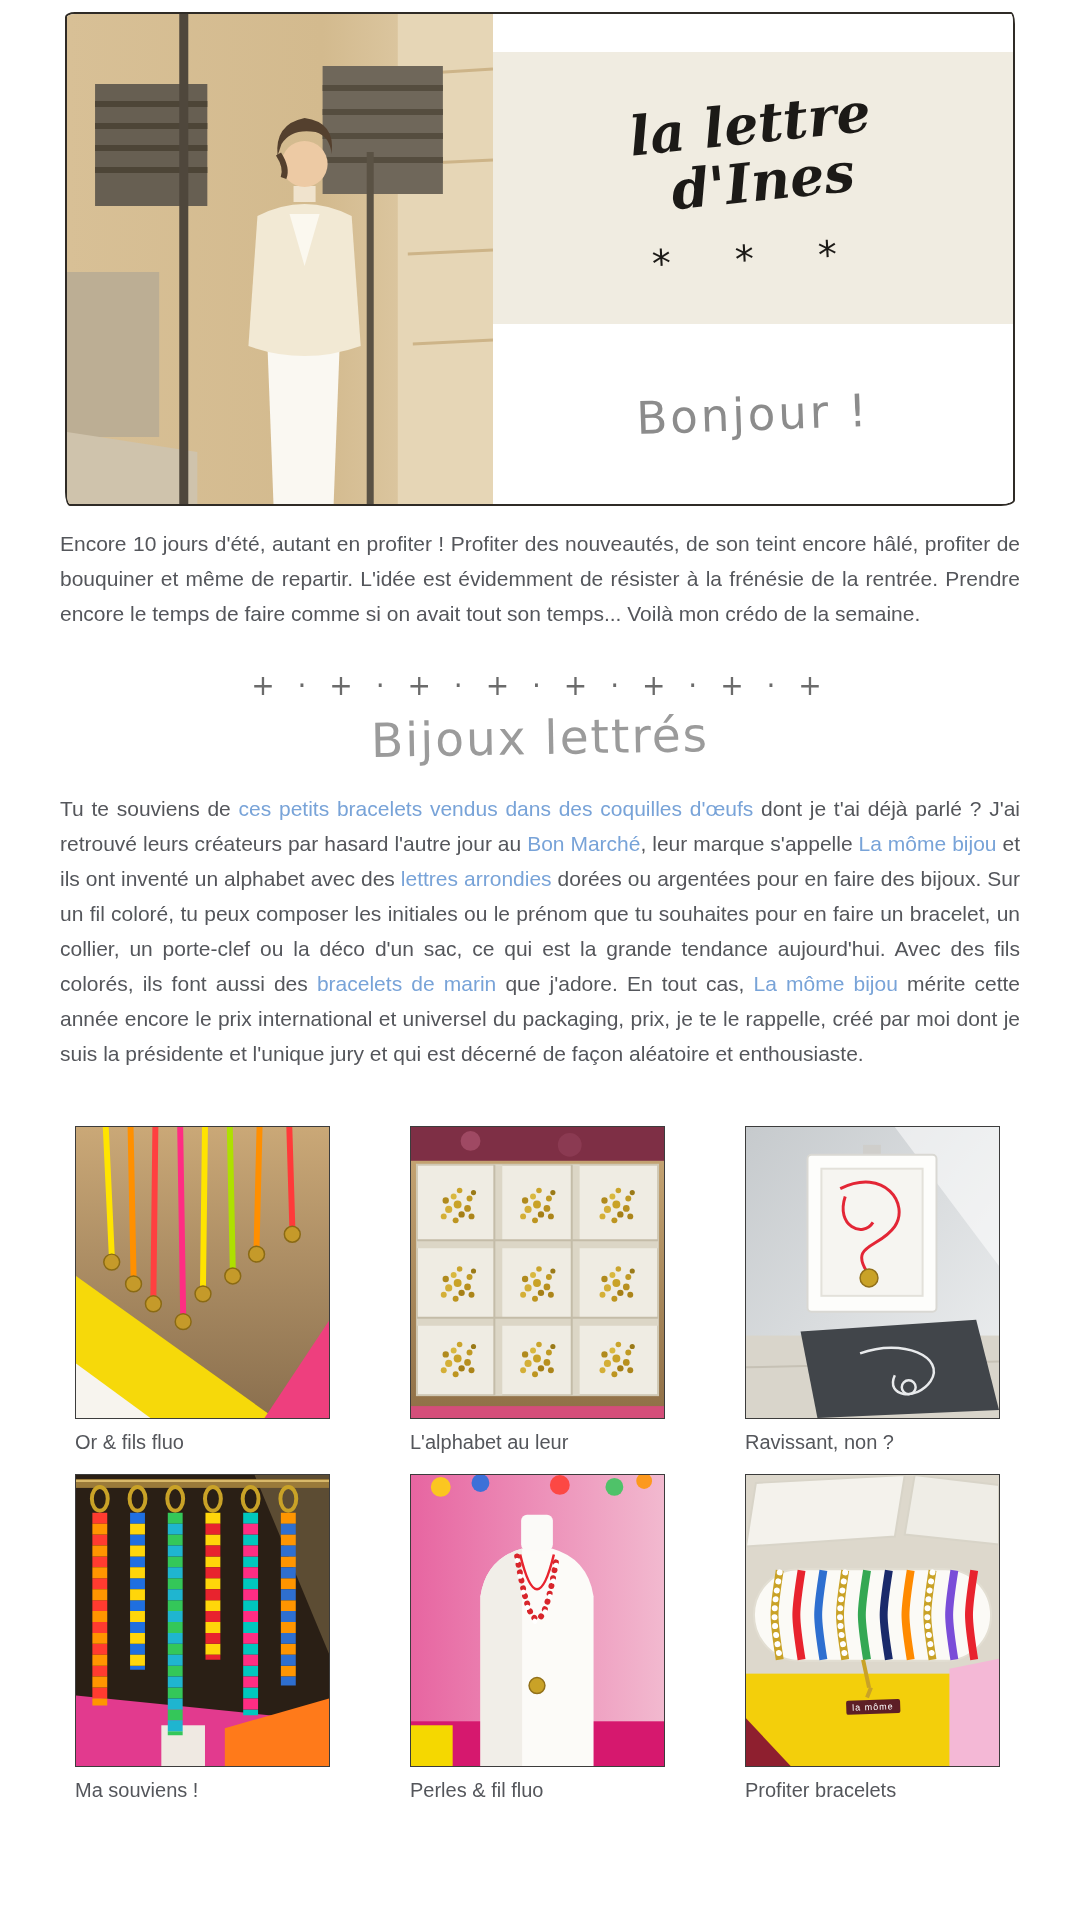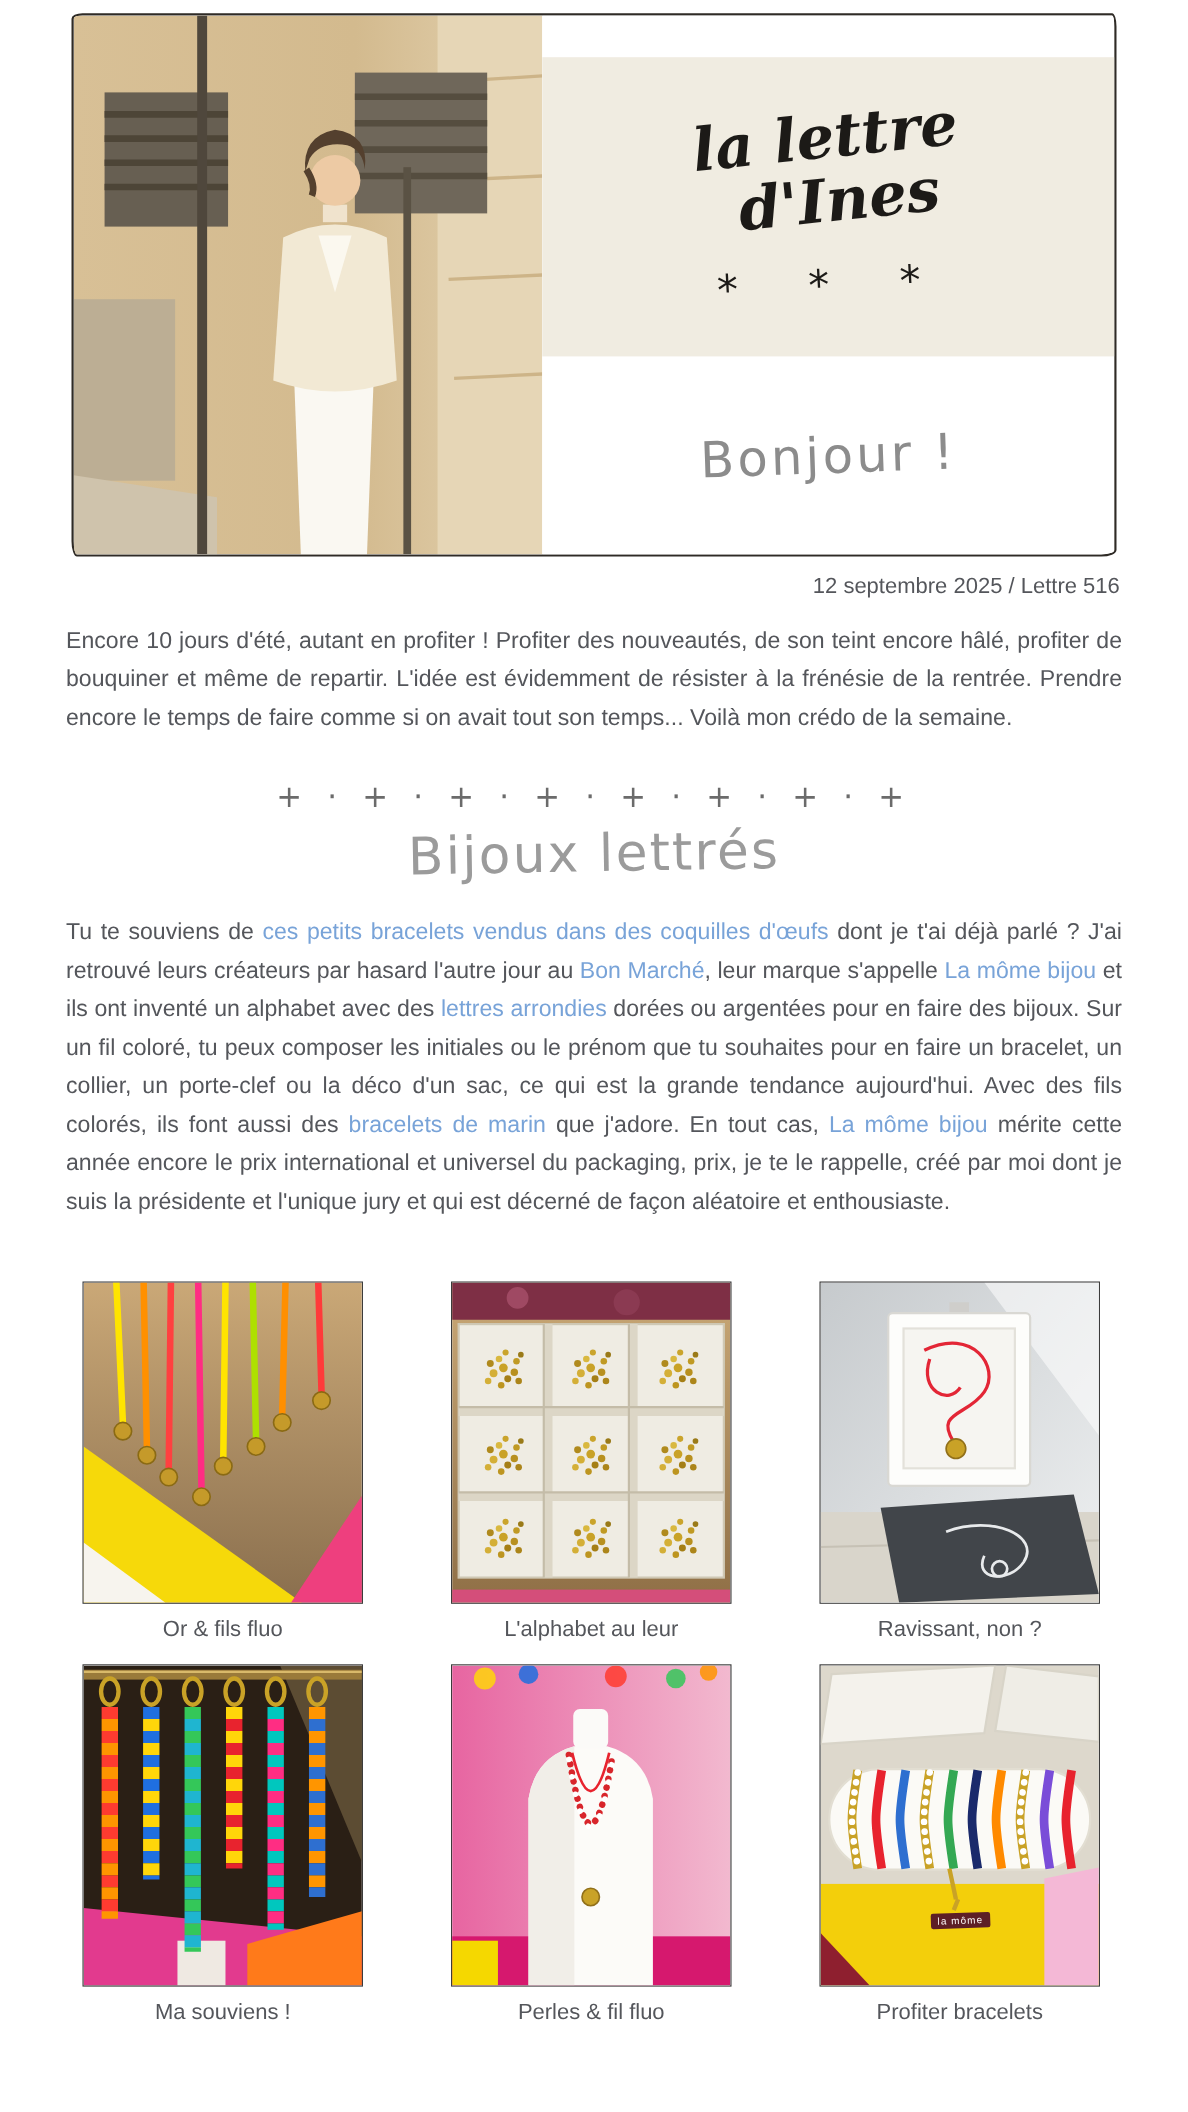--- a/index.html
+++ b/index.html
@@ -81,21 +81,21 @@
     position:relative;width:255px;height:293px;
     border:1px solid #3c3c3c;background:#eee;overflow:hidden;cursor:pointer;
   }
   .thumb svg{display:block;width:100%;height:100%;}
   .thumb .tag-label{
     position:absolute;left:50%;bottom:52px;transform:translateX(-50%) rotate(-2deg);
     background:#5d1f26;color:#fff;font-size:9px;padding:2px 6px;border-radius:2px;
     letter-spacing:1px;
   }
   figcaption{
-    margin-top:12px;text-align:center;font-size:20px;color:var(--body);
+    margin-top:12px;text-align:left;font-size:20px;color:var(--body);
   }
 </style>
 </head>
 <body>
 
 <div class="page">
 
   <div class="header-card">
     <div class="header-photo">
       <svg viewBox="0 0 425 490" preserveAspectRatio="none">
@@ -145,21 +145,20 @@
         <div class="logo-script">
           <div class="l1">la lettre</div>
           <div class="l2">d'Ines</div>
         </div>
         <div class="logo-stars">* * *</div>
       </div>
       <div class="greeting">Bonjour !</div>
     </div>
   </div>
 
-  <div class="dateline">12 septembre 2025 / Lettre 516</div>
 
   <p class="body-text">Encore 10 jours d'été, autant en profiter ! Profiter des nouveautés, de son teint encore hâlé, profiter de bouquiner et même de repartir. L'idée est évidemment de résister à la frénésie de la rentrée. Prendre encore le temps de faire comme si on avait tout son temps... Voilà mon crédo de la semaine.</p>
 
   <div class="divider">+ · + · + · + · + · + · + · +</div>
   <h2 class="section-title">Bijoux lettrés</h2>
 
   <p class="body-text section-text"><span>Tu te souviens de </span><a class="inline-link" href="#">ces petits bracelets vendus dans des coquilles d'œufs</a><span> dont je t'ai déjà parlé ? J'ai retrouvé leurs créateurs par hasard l'autre jour au </span><a class="inline-link" href="#">Bon Marché</a><span>, leur marque s'appelle </span><a class="inline-link" href="#">La môme bijou</a><span> et ils ont inventé un alphabet avec des </span><a class="inline-link" href="#">lettres arrondies</a><span> dorées ou argentées pour en faire des bijoux. Sur un fil coloré, tu peux composer les initiales ou le prénom que tu souhaites pour en faire un bracelet, un collier, un porte-clef ou la déco d'un sac, ce qui est la grande tendance aujourd'hui. Avec des fils colorés, ils font aussi des </span><a class="inline-link" href="#">bracelets de marin</a><span> que j'adore. En tout cas, </span><a class="inline-link" href="#">La môme bijou</a><span> mérite cette année encore le prix international et universel du packaging, prix, je te le rappelle, créé par moi dont je suis la présidente et l'unique jury et qui est décerné de façon aléatoire et enthousiaste.</span></p>
 
   <div class="gallery">
 

